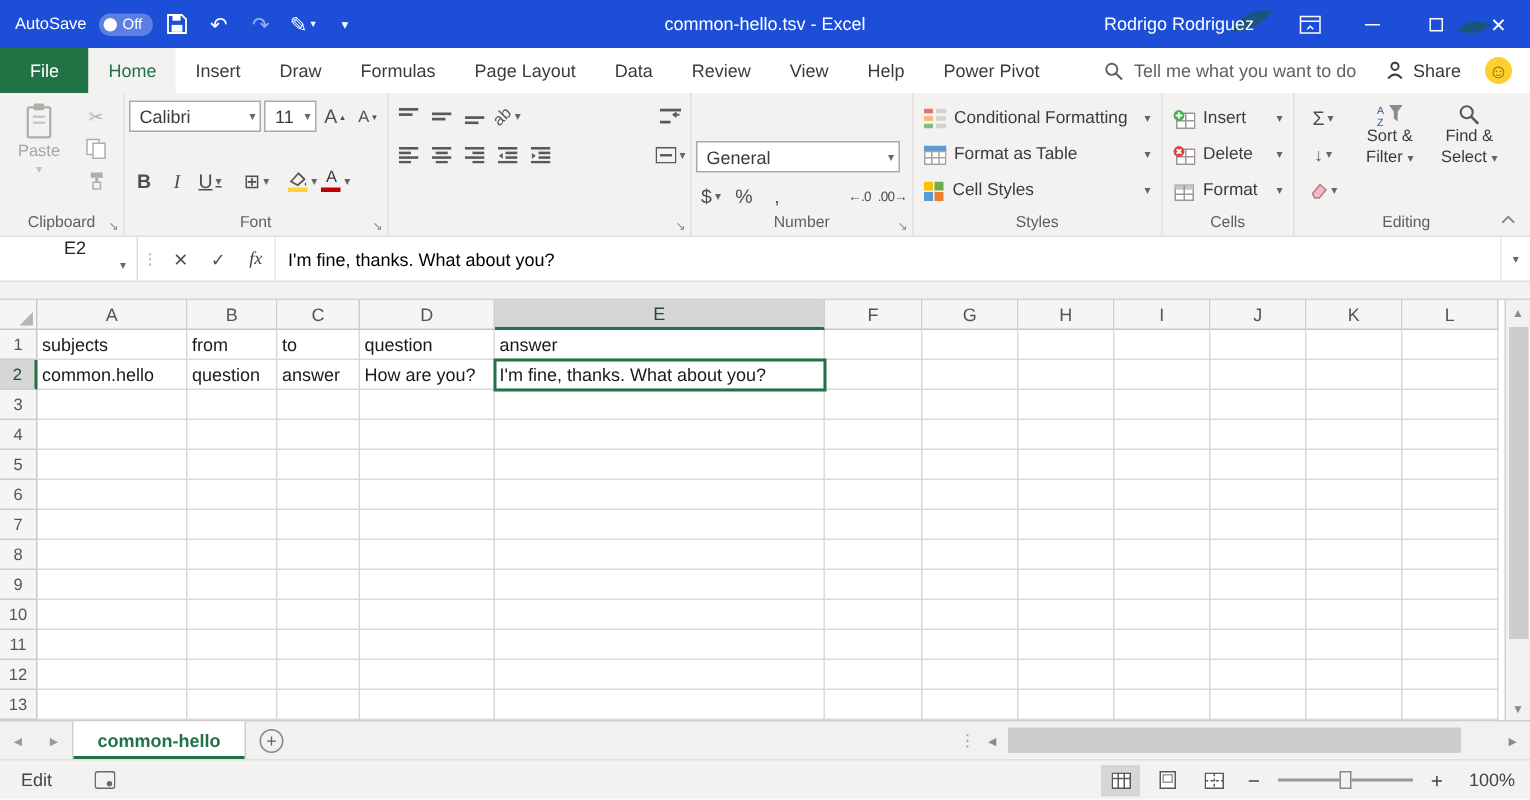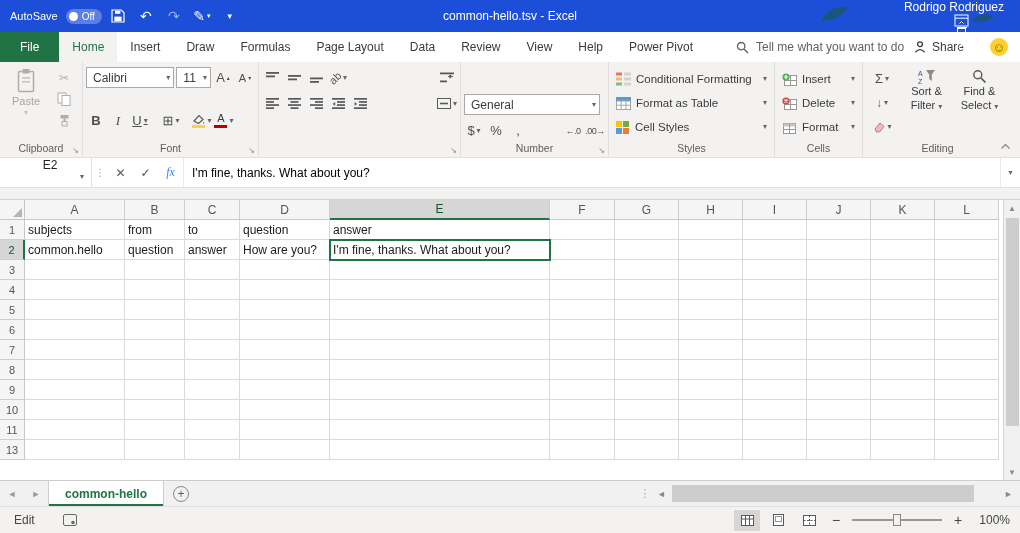--- a/index.html
+++ b/index.html
@@ -16,33 +16,33 @@
   .qat { display:flex; align-items:center; gap:3px; padding-left:10px; position:relative; z-index:2; }
   .autosave-label { font-size:11px; margin-right:5px; }
   .autosave-pill { display:flex; align-items:center; background:rgba(255,255,255,.28); border-radius:8px; height:15px; padding:0 7px 0 3px; gap:4px; }
   .autosave-dot { width:9px; height:9px; border-radius:50%; background:#fff; }
   .autosave-state { font-size:10px; }
   .qat-btn { width:24px; height:26px; display:flex; align-items:center; justify-content:center; color:#fff; font-size:14px; margin-left:1px; }
   .qat-btn.dim { opacity:.55; }
   .tb-caret { font-size:7px; margin-left:2px; }
   .qat-caret-only { font-size:9px; }
   .tb-title { position:absolute; left:0; right:0; text-align:center; font-size:12px; pointer-events:none; z-index:1; }
-  .tb-right { margin-left:auto; display:flex; align-items:center; height:100%; position:relative; z-index:2;flex-direction:column; }
+  .tb-right { margin-left:auto; display:flex; align-items:center; height:100%; position:relative; z-index:2; }
   .tb-user { font-size:12px; margin-right:16px; }
   .win-btn { width:42px; height:32px; display:flex; align-items:center; justify-content:center; color:#fff; font-size:13px; }
   .min-bar { width:10px; height:1px; background:#fff; display:block; }
   .max-box { width:9px; height:9px; border:1px solid #fff; display:block; }
 
   
   .tabrow { height:30px; background:#fff; display:flex; align-items:stretch; flex:0 0 auto; }
   .tab { padding:0 13px; display:flex; align-items:center; font-size:12px; color:#3b3b3b; }
   .tab-file { background:#217346; color:#fff; padding:0 20px; }
   .tab-active { background:#f3f2f1; color:#217346; }
   .tellme { display:flex; align-items:center; gap:7px; margin-left:30px; color:#616161; font-size:12px; }
-  .tab-right { margin-left:auto; display:flex; align-items:center; gap:26px; padding-right:12px; }
+  .tab-right { margin-left:auto; display:flex; align-items:center; gap:16px; padding-right:12px; }
   .share-btn { display:flex; align-items:center; gap:5px; color:#3b3b3b; }
   .smiley-btn { width:18px; height:18px; border-radius:50%; background:#fdd030; display:flex; align-items:center; justify-content:center; color:#8a6400; font-size:13px; line-height:1; }
 
   
   .ribbon { height:96px; background:#f3f2f1; display:flex; position:relative; flex:0 0 auto; border-bottom:1px solid #e1dfdd; }
   .rgroup { position:relative; display:flex; flex-direction:column; padding:4px 3px 1px; }
   .rgroup + .rgroup { border-left:1px solid #e1dfdd; }
   .rg-body { flex:1; display:flex; }
   .rg-label { height:15px; line-height:15px; font-size:10.5px; color:#605e5c; text-align:center; }
   .launcher { position:absolute; right:3px; bottom:2px; font-size:8px; color:#8a8886; }
@@ -98,21 +98,21 @@
   .edit-stack { display:flex; flex-direction:column; gap:3px; width:32px; padding-top:2px; }
   .big-btn { width:49px; display:flex; flex-direction:column; align-items:center; justify-content:flex-start; gap:1px; padding-top:3px; font-size:11px; color:#3b3b3b; line-height:1.2; text-align:center; }
   .collapse-ribbon { position:absolute; right:6px; bottom:4px; width:18px; height:14px; display:flex; align-items:center; justify-content:center; }
 
   
   .formulabar { height:30px; background:#fff; border-bottom:1px solid #e1dfdd; display:flex; align-items:stretch; flex:0 0 auto; }
   .namebox { width:92px; display:flex; align-items:center; padding-left:9px; font-size:12px; color:#222; border-right:1px solid #e1dfdd;flex-direction:column; }
   .nb-caret { margin-left:auto; width:18px; text-align:center; color:#666; font-size:8px; }
   .fb-split { width:16px; display:flex; align-items:center; justify-content:center; color:#a0a0a0; font-size:10px; }
   .fb-btn { width:25px; display:flex; align-items:center; justify-content:center; font-size:12px; color:#555; }
-  .fb-btn.fx { font-style:italic; font-family:"Liberation Serif", serif; color:#3b82f6; }
+  .fb-btn.fx { font-style:italic; font-family:"Liberation Serif", serif; color:#404040; }
   .fb-input { flex:1; display:flex; align-items:center; padding-left:8px; font-size:12px; color:#000; border-left:1px solid #eceae8; }
   .fb-expand { width:20px; display:flex; align-items:center; justify-content:center; color:#666; font-size:8px; border-left:1px solid #eceae8; }
   .fb-gap { height:12px; background:#f3f2f1; flex:0 0 auto; border-bottom:1px solid #d6d4d2; }
 
   
   .sheet { height:280px; display:flex; background:#fff; flex:0 0 auto; }
   .grid { flex:1; overflow:hidden; }
   .grid-row { display:flex; height:20px; }
   .corner-cell { width:25px; background:#f5f5f5; border-right:1px solid #c9c7c5; border-bottom:1px solid #c9c7c5; position:relative; }
   .corner-tri { position:absolute; right:2px; bottom:2px; width:0; height:0; border-left:9px solid transparent; border-bottom:9px solid #b8b6b4; }
@@ -781,20 +781,35 @@
           <div class="cell" style="width: 65px;"></div>
           <div class="cell" style="width: 64px;"></div>
           <div class="cell" style="width: 64px;"></div>
           <div class="cell" style="width: 64px;"></div>
           <div class="cell" style="width: 64px;"></div>
           <div class="cell" style="width: 64px;"></div>
           <div class="cell" style="width: 64px;"></div>
         </div>
         <div class="grid-row">
           <div class="row-header">11</div>
+          <div class="cell" style="width: 100px;"></div>
+          <div class="cell" style="width: 60px;"></div>
+          <div class="cell" style="width: 55px;"></div>
+          <div class="cell" style="width: 90px;"></div>
+          <div class="cell" style="width: 220px;"></div>
+          <div class="cell" style="width: 65px;"></div>
+          <div class="cell" style="width: 64px;"></div>
+          <div class="cell" style="width: 64px;"></div>
+          <div class="cell" style="width: 64px;"></div>
+          <div class="cell" style="width: 64px;"></div>
+          <div class="cell" style="width: 64px;"></div>
+          <div class="cell" style="width: 64px;"></div>
+        </div>
+        <div class="grid-row">
+          <div class="row-header">12</div>
           <div class="cell" style="width: 100px;"></div>
           <div class="cell" style="width: 60px;"></div>
           <div class="cell" style="width: 55px;"></div>
           <div class="cell" style="width: 90px;"></div>
           <div class="cell" style="width: 220px;"></div>
           <div class="cell" style="width: 65px;"></div>
           <div class="cell" style="width: 64px;"></div>
           <div class="cell" style="width: 64px;"></div>
           <div class="cell" style="width: 64px;"></div>
           <div class="cell" style="width: 64px;"></div>

